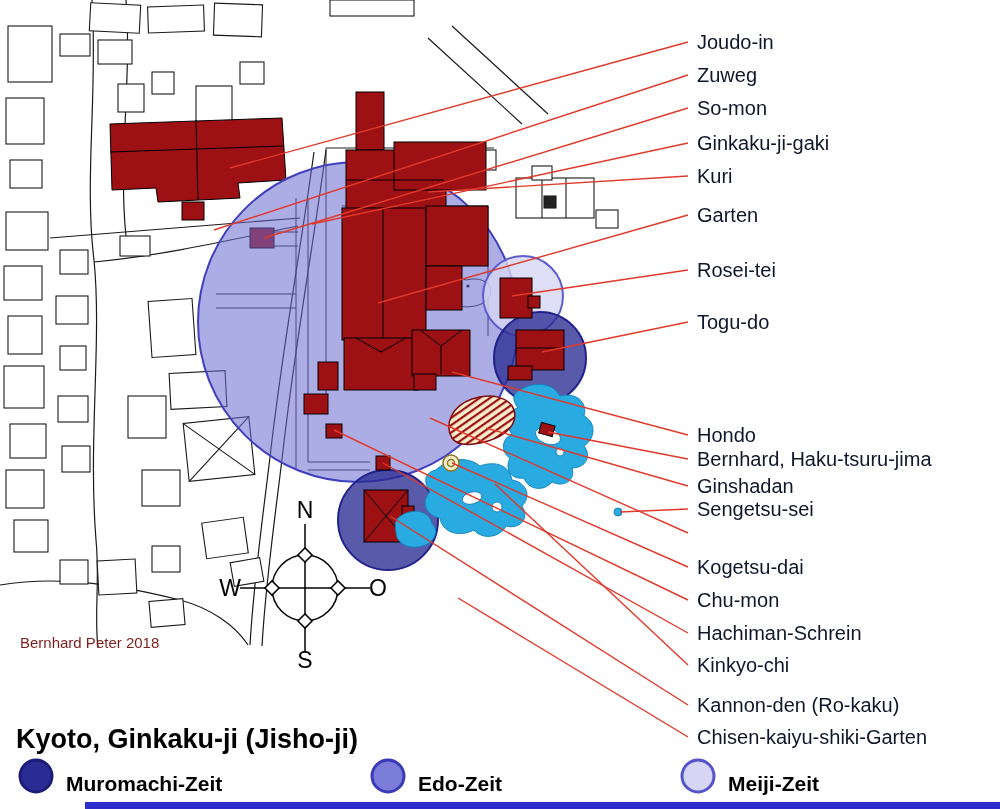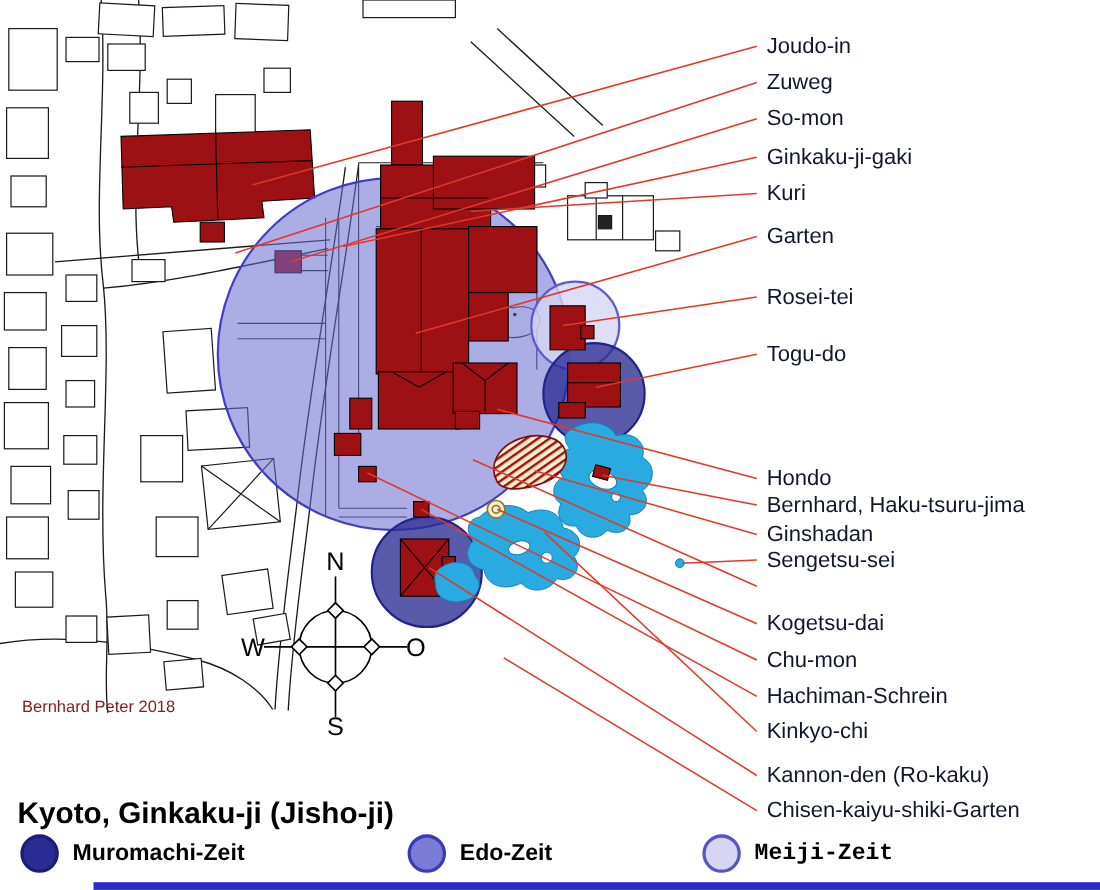--- a/index.html
+++ b/index.html
@@ -3,23 +3,23 @@
 <meta charset="utf-8">
 <style>
   html,body{margin:0;padding:0;background:#fff;}
   .stage{position:relative;width:1000px;height:809px;background:#ffffff;
          font-family:"Liberation Sans",sans-serif;overflow:hidden;}
   .stage svg.map{position:absolute;left:0;top:0;}
   .map-label{position:absolute;left:697px;font-size:20px;line-height:26px;
              color:#0f172a;white-space:nowrap;}
   .credit{position:absolute;left:20px;top:634px;font-size:15px;color:#7f1d1d;}
   .title{position:absolute;left:16px;top:698px;font-size:27px;font-weight:bold;color:#000;margin-top:26px;}
-  .legend-item{position:absolute;top:756px;display:flex;align-items:center;gap:10px;}
+  .legend-item{position:absolute;top:756px;display:flex;align-items:flex-end;gap:10px;}
   .legend-item .legend-label{font-size:21px;font-weight:bold;color:#000;}
-  .li-1{left:16px;} .li-2{left:368px;} .li-3{left:636px;font-family:Liberation Mono, monospace;}
+  .li-1{left:16px;} .li-2{left:368px;} .li-3{left:678px;}
   .bottom-bar{position:absolute;left:85px;top:802px;width:915px;height:7px;background:#2d2dcb;}
 </style>
 </head>
 <body>
 
 <div class="stage">
 
 <svg class="map" width="1000" height="809" viewBox="0 0 1000 809">
   <defs>
     <pattern id="hatch" width="6" height="6" patternUnits="userSpaceOnUse" patternTransform="rotate(55)">

